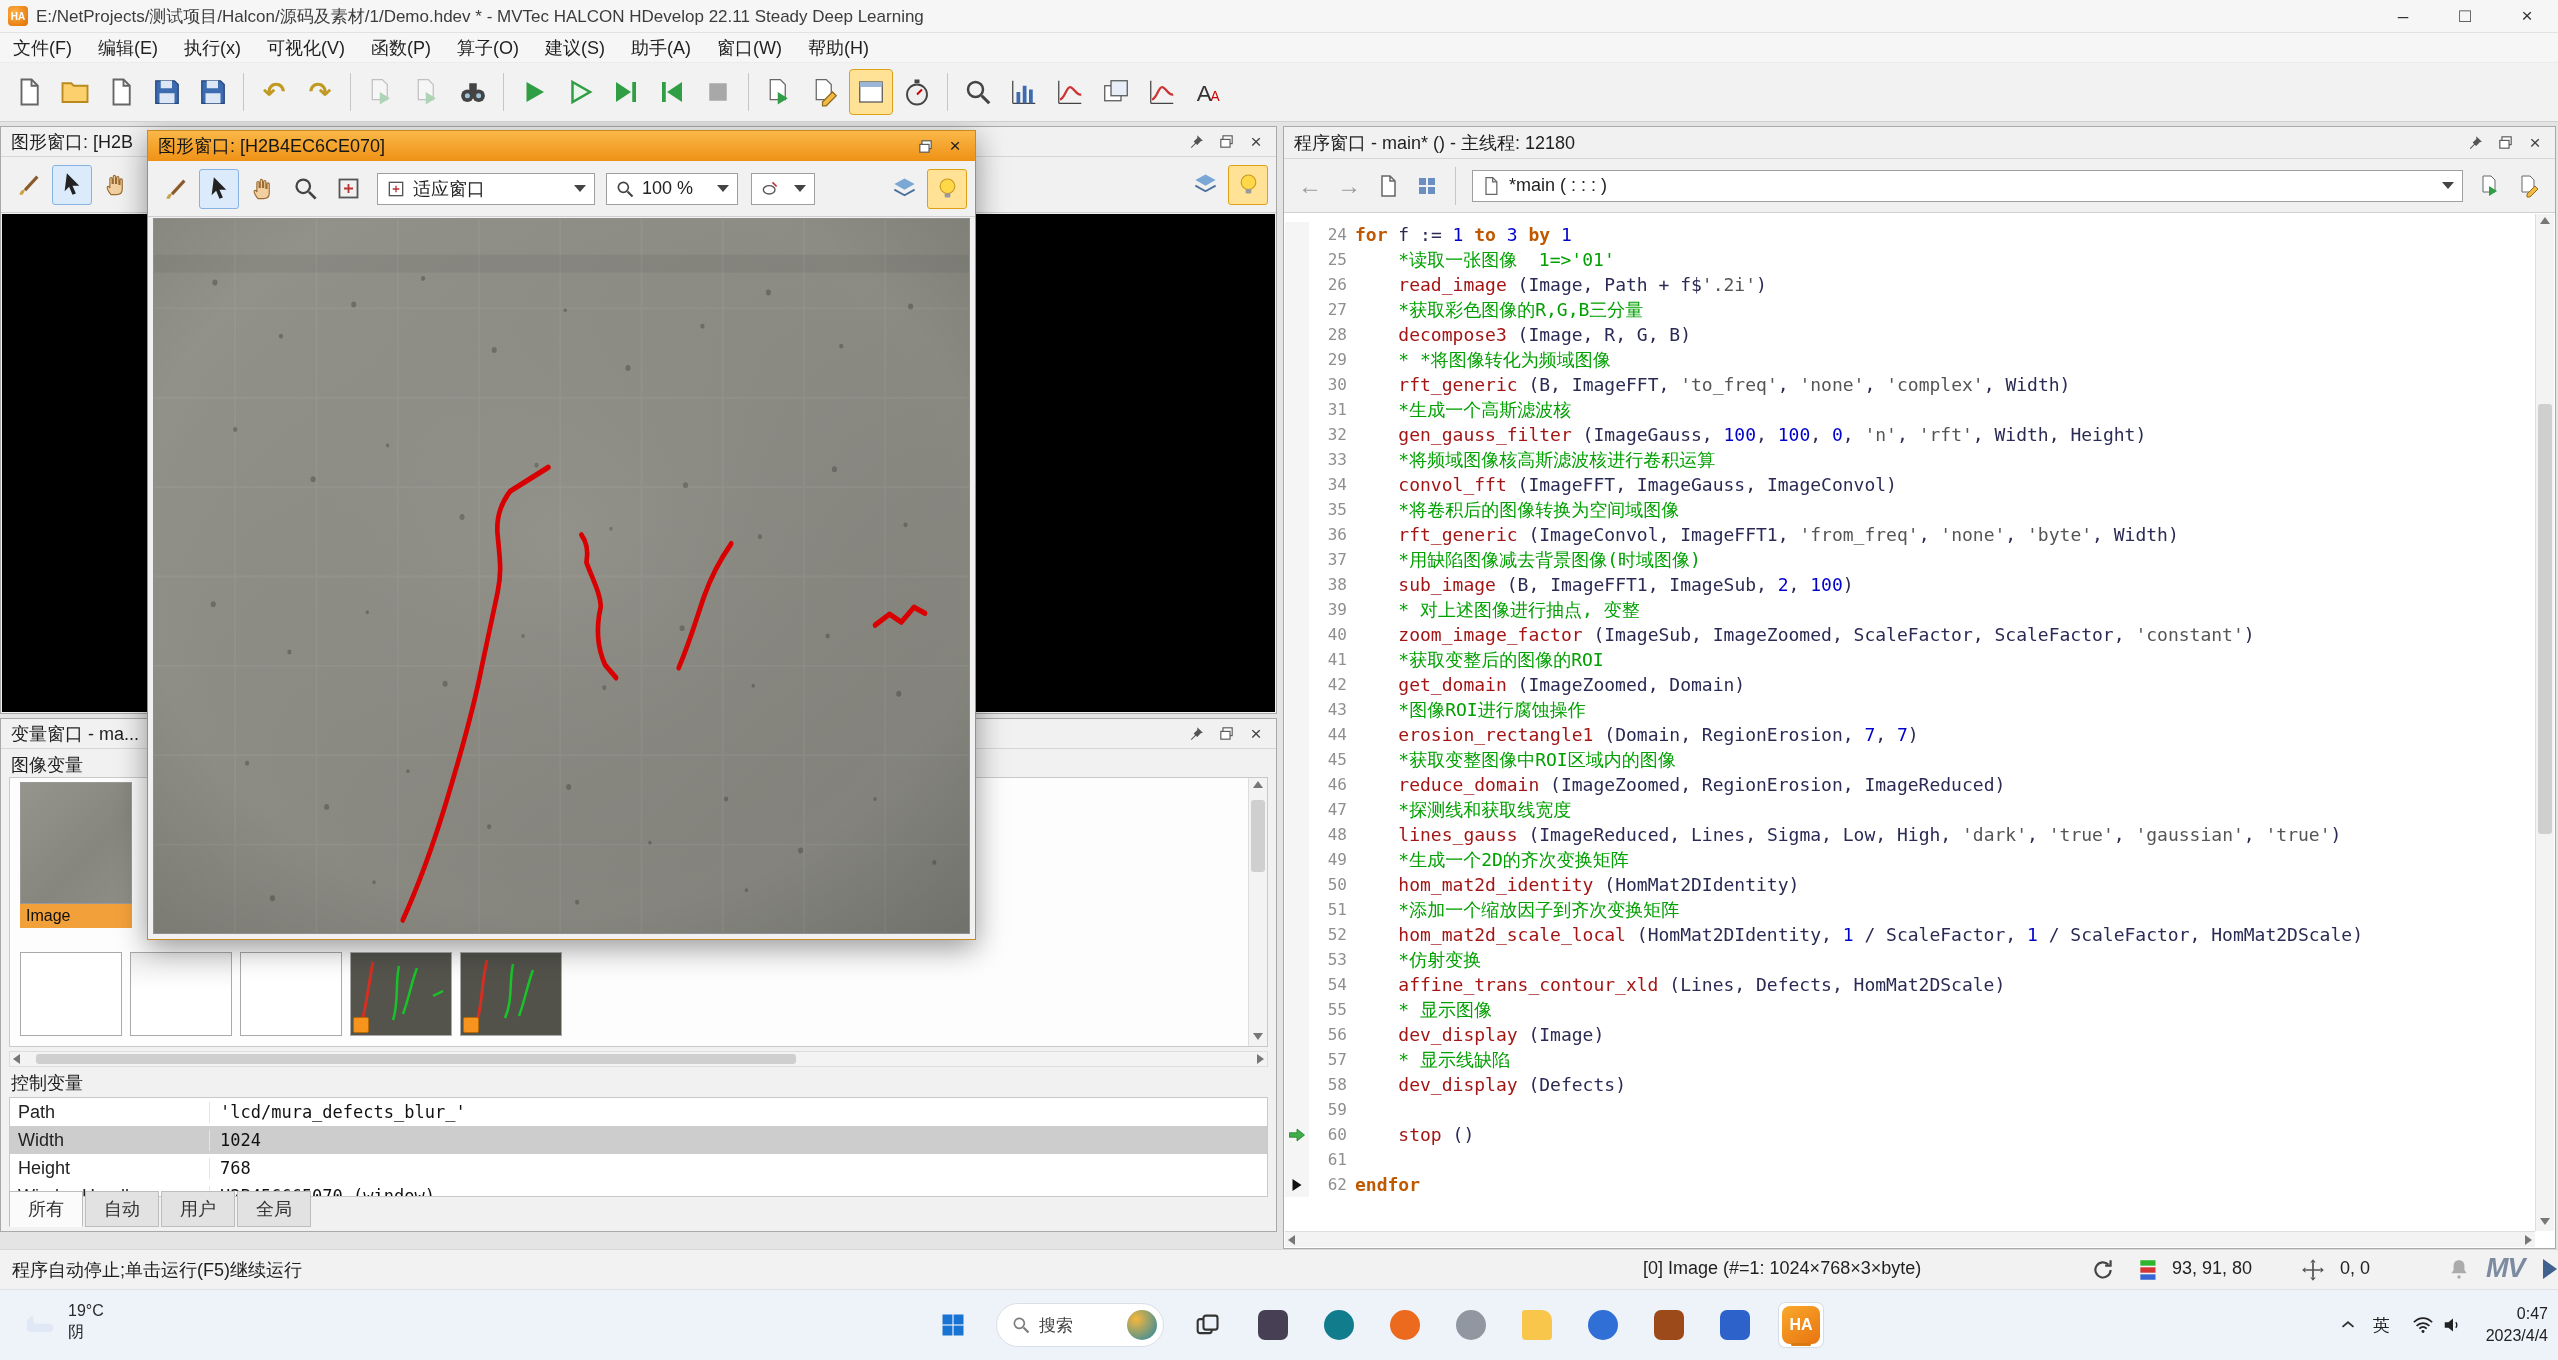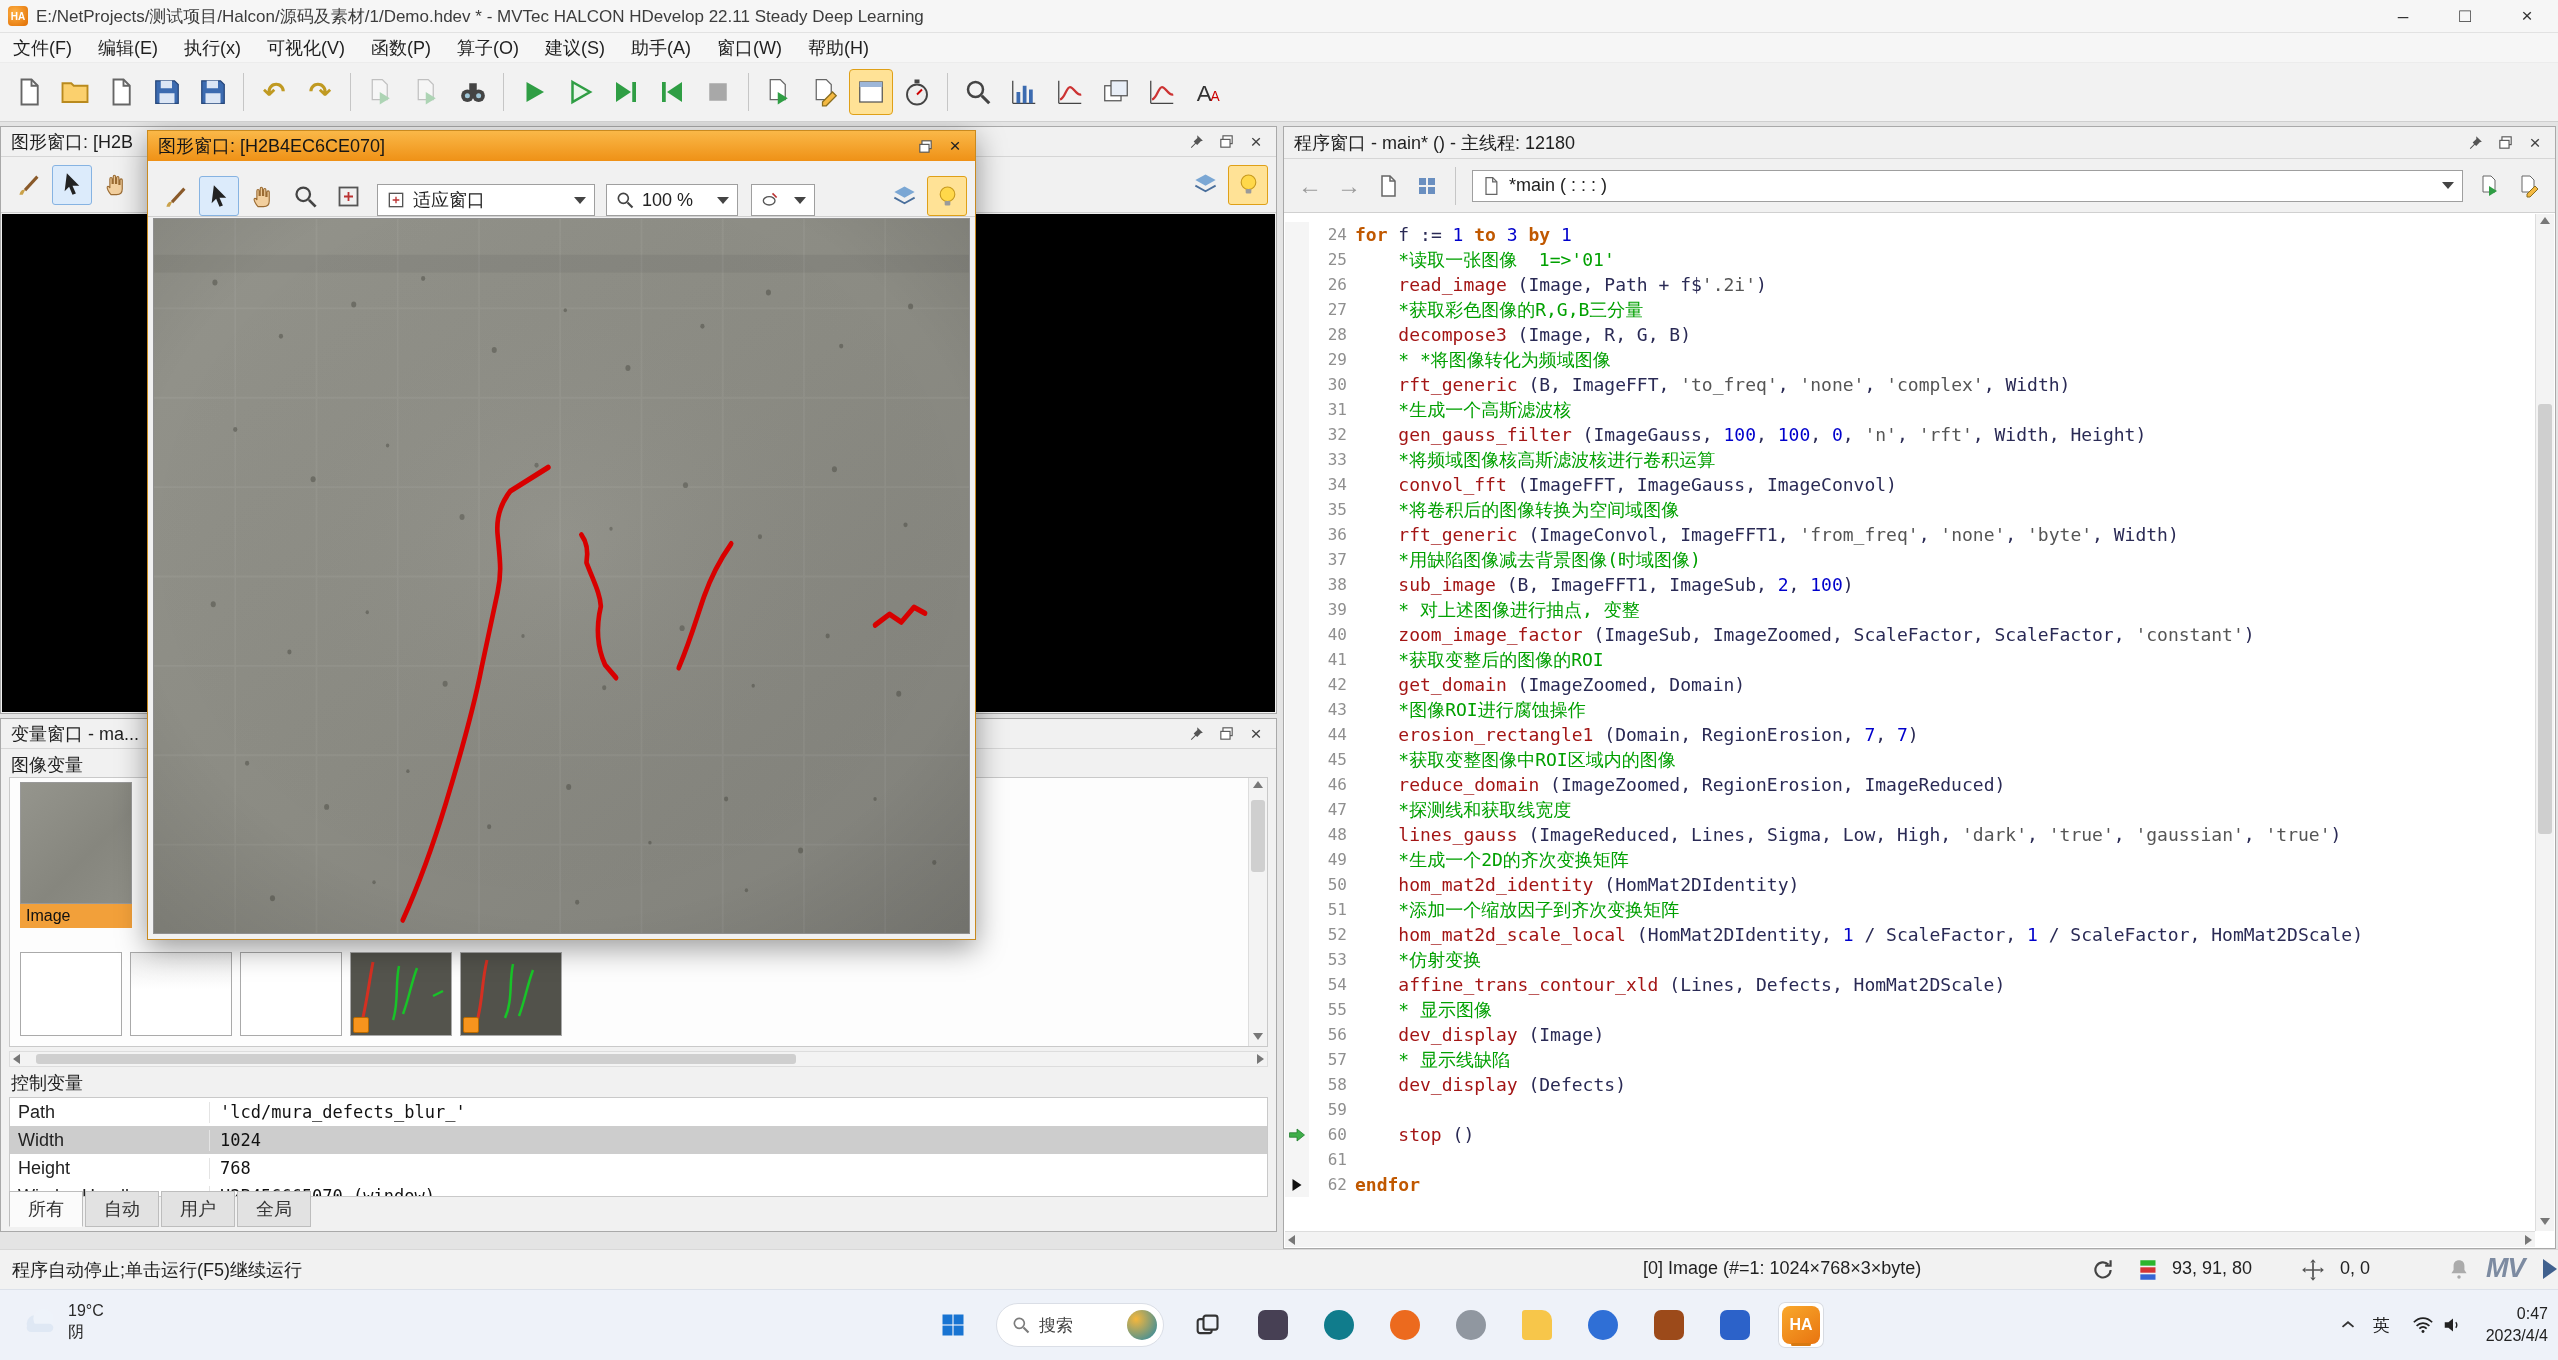--- a/index.html
+++ b/index.html
@@ -108,21 +108,21 @@
 .v-scroll{position:absolute;top:87px;right:1px;bottom:17px;width:19px;background:#f3f3f3;border-left:1px solid #ddd}
 .v-thumb{position:absolute;left:2px;right:2px;top:190px;height:430px;background:#cfcfcf;border-radius:3px}
 .hp-scroll{position:absolute;left:1px;right:20px;bottom:1px;height:16px;background:#f3f3f3;border-top:1px solid #ddd;
   display:flex;align-items:center;justify-content:space-between;padding:0 3px}
 
 
 #float-win{left:147px;top:130px;width:829px;height:810px;border:1px solid #c98a1f;box-shadow:0 8px 28px rgba(0,0,0,.4);z-index:40}
 .float-title{height:30px;background:linear-gradient(180deg,#fab848,#ef9116);display:flex;align-items:center;
   padding:0 6px 0 10px;font-size:18px;color:#161616}
 .float-title .hdr-ic{color:#222}
-.float-toolbar{height:56px;background:#f1f1f1;border-bottom:1px solid #d0d0d0;display:flex;align-items:flex-end;gap:3px;padding:0 8px}
+.float-toolbar{height:56px;background:#f1f1f1;border-bottom:1px solid #d0d0d0;display:flex;align-items:center;gap:3px;padding:0 8px}
 .combo{height:32px;background:#fff;border:1px solid #9f9f9f;display:flex;align-items:center;gap:7px;padding:0 8px;font-size:18px;flex:none}
 .combo svg{width:20px;height:20px;flex:none}
 #fit-combo{width:218px;margin-left:6px}
 #zoom-combo{width:132px;margin-left:8px}
 #roi-combo{width:64px;margin-left:10px}
 .lcd-wrap{position:absolute;left:5px;right:5px;top:87px;bottom:5px;border:1px solid #8f8f8f;background:#8b8b83}
 .lcd-wrap svg{width:100%;height:100%}
 
 
 .statusbar{position:absolute;left:0;right:0;top:1249px;height:40px;background:#f2f2f2;border-top:1px solid #d8d8d8;z-index:55}

